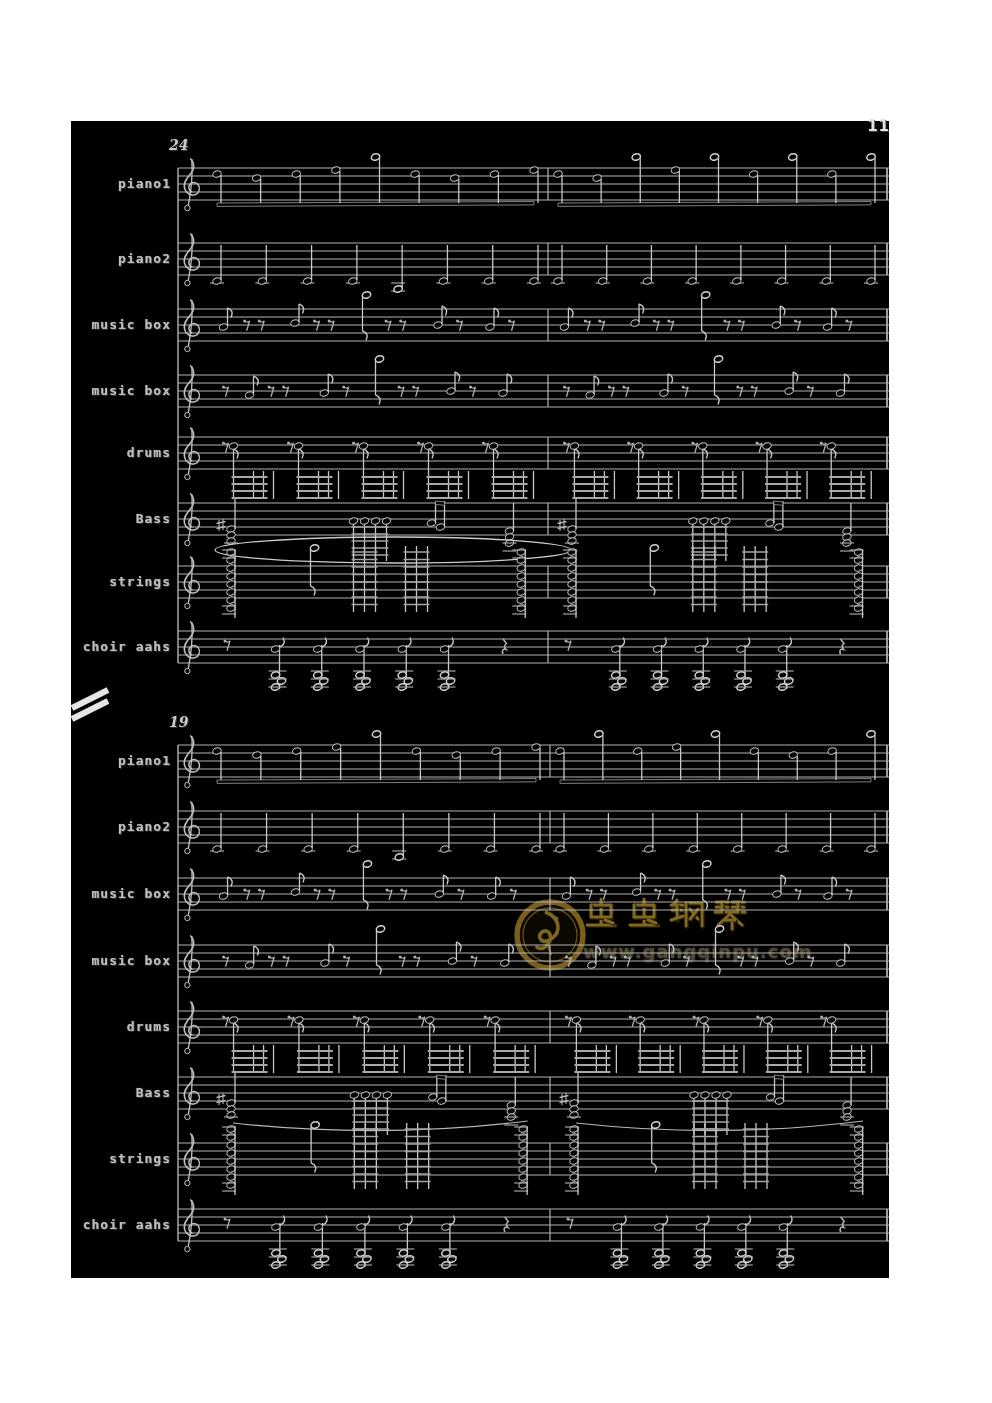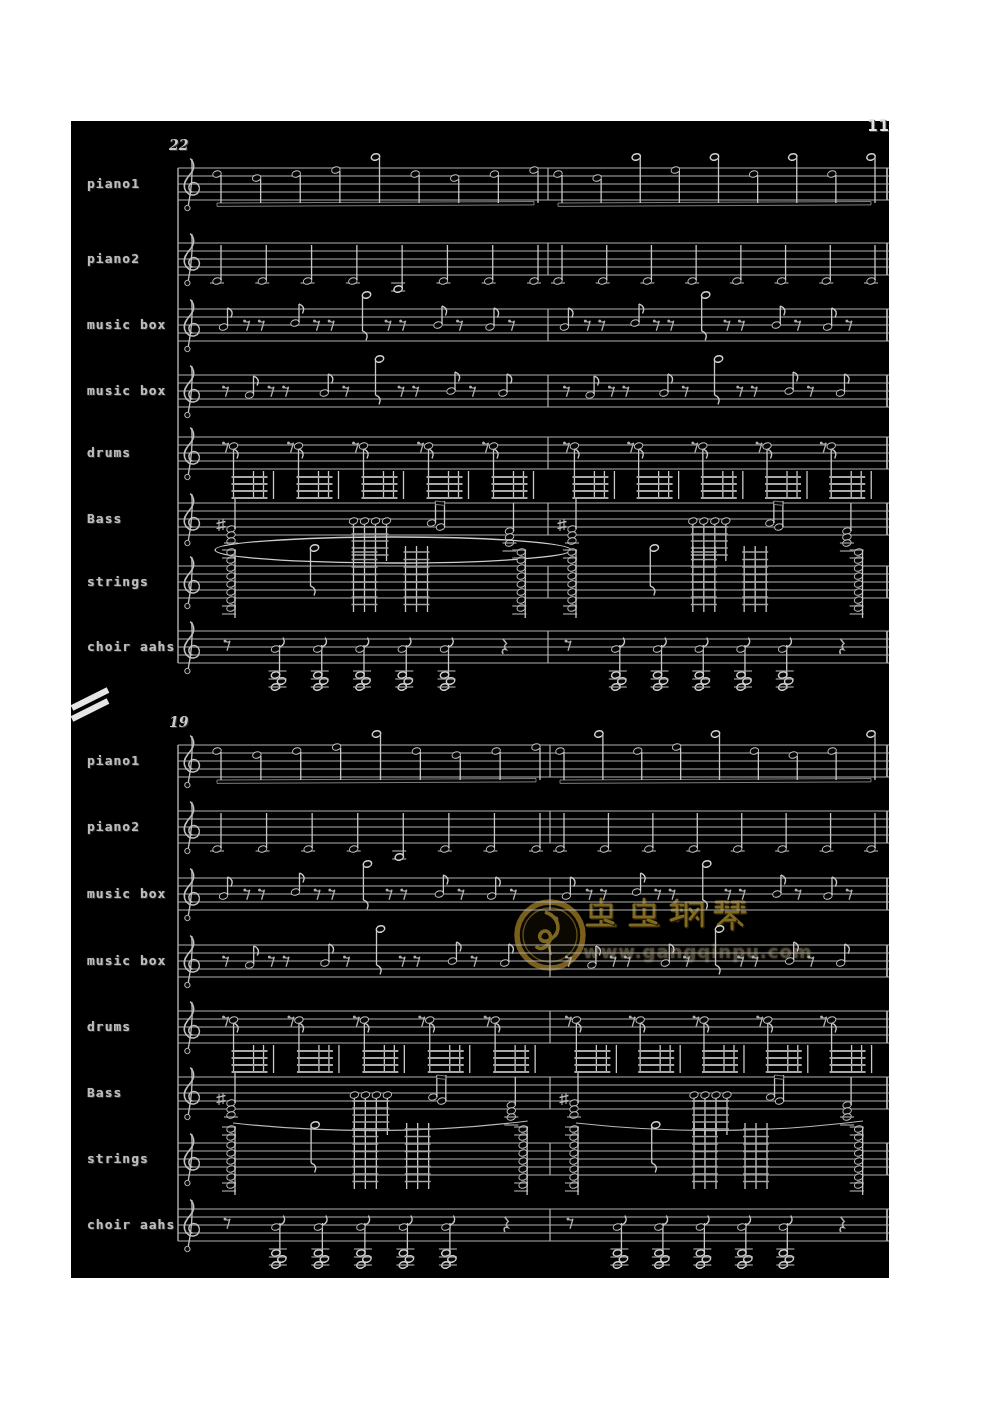--- a/index.html
+++ b/index.html
@@ -1,19 +1,19 @@
 <!DOCTYPE html>
 <html><head>
 <meta charset="utf-8">
 <style>
   html,body{margin:0;padding:0;background:#ffffff;}
   #page{position:relative;width:890px;height:1403px;background:#ffffff;overflow:hidden;
         font-family:"DejaVu Sans",sans-serif;}
   #sheet{position:absolute;left:71px;top:121px;width:818px;height:1157px;background:#000000;}
-  .staff-label{position:absolute;left:16px;width:92px;text-align:left;height:16px;line-height:16px;
+  .staff-label{position:absolute;left:8px;width:92px;text-align:right;height:16px;line-height:16px;
        font-family:"DejaVu Sans Mono",monospace;font-weight:bold;font-size:13px;letter-spacing:1px;
        color:#bdbdbd;text-shadow:0 0 1px #707070,1px 1px 0 #2a2a2a;white-space:nowrap;}
   .measure-num{position:absolute;font-family:"DejaVu Serif",serif;font-style:italic;font-weight:bold;
        font-size:14px;color:#c9c9c9;text-shadow:1px 1px 0 #333;}
   #page-number{position:absolute;left:860px;top:117px;width:30px;text-align:right;
        font-weight:bold;font-size:15px;color:#e3e3e3;letter-spacing:1px;
        font-family:"DejaVu Sans",sans-serif;text-shadow:1px 1px 0 #444;}
   .staff-svg{position:absolute;left:0;overflow:visible;}
   #divider-svg{position:absolute;left:69px;top:681px;}
   #watermark{position:absolute;left:0;top:0;width:992px;height:1403px;pointer-events:none;}
@@ -118,21 +118,21 @@
           <line x1="17" y1="16" x2="29" y2="27" stroke="#8f7524" stroke-width="3" stroke-linecap="round"></line>
           <line x1="13.2" y1="23.2" x2="23.2" y2="23.2" stroke="#241c06" stroke-width="3.4" stroke-linecap="round"></line>
           <line x1="12" y1="22" x2="22" y2="22" stroke="#8f7524" stroke-width="3" stroke-linecap="round"></line>
           <line x1="20.2" y1="26.2" x2="20.2" y2="32.2" stroke="#241c06" stroke-width="3.4" stroke-linecap="round"></line>
           <line x1="19" y1="25" x2="19" y2="31" stroke="#8f7524" stroke-width="3" stroke-linecap="round"></line>
         </g>
       </svg>
     <div id="wm-url">www.gangqinpu.com</div>
   </div>
   <div id="score" style="position: absolute; left: 71px; top: 121px; width: 818px; height: 1157px;">
-      <div class="measure-num" style="left: 98px; top: 16px;">22</div>
+      <div class="measure-num" style="left: 98px; top: 16px;">24</div>
       <svg width="818" height="1157" class="staff-svg" style="top:0px;">
         <line x1="107" y1="47" x2="107" y2="542" stroke="#b2b2b2" stroke-width="1.4"></line>
       </svg>
       <div class="staff-label" style="top: 55px;">piano1</div>
       <svg width="818" height="134" class="staff-svg" style="top:22px;">
         <g transform="translate(0,25)">
           <line x1="107" y1="0" x2="818" y2="0" stroke="#b2b2b2" stroke-width="1.1"></line>
           <line x1="107" y1="8" x2="818" y2="8" stroke="#b2b2b2" stroke-width="1.1"></line>
           <line x1="107" y1="16" x2="818" y2="16" stroke="#b2b2b2" stroke-width="1.1"></line>
           <line x1="107" y1="24" x2="818" y2="24" stroke="#b2b2b2" stroke-width="1.1"></line>

